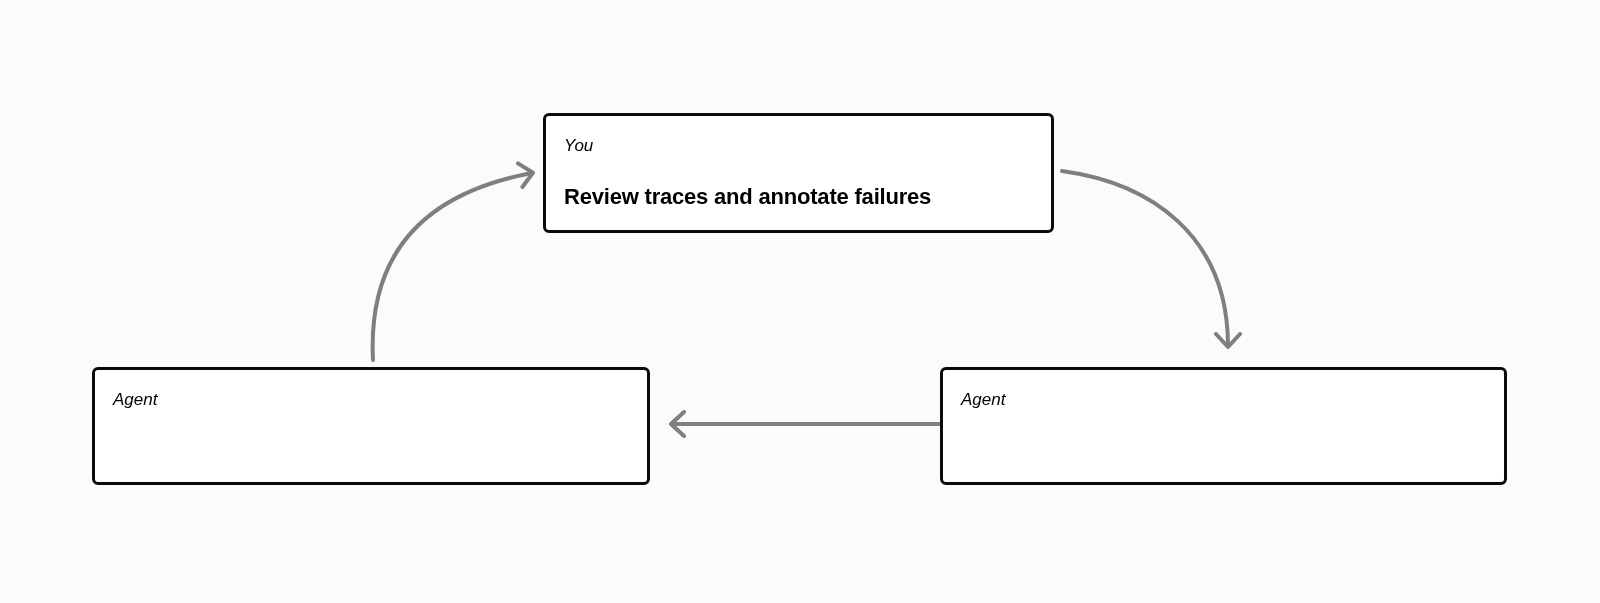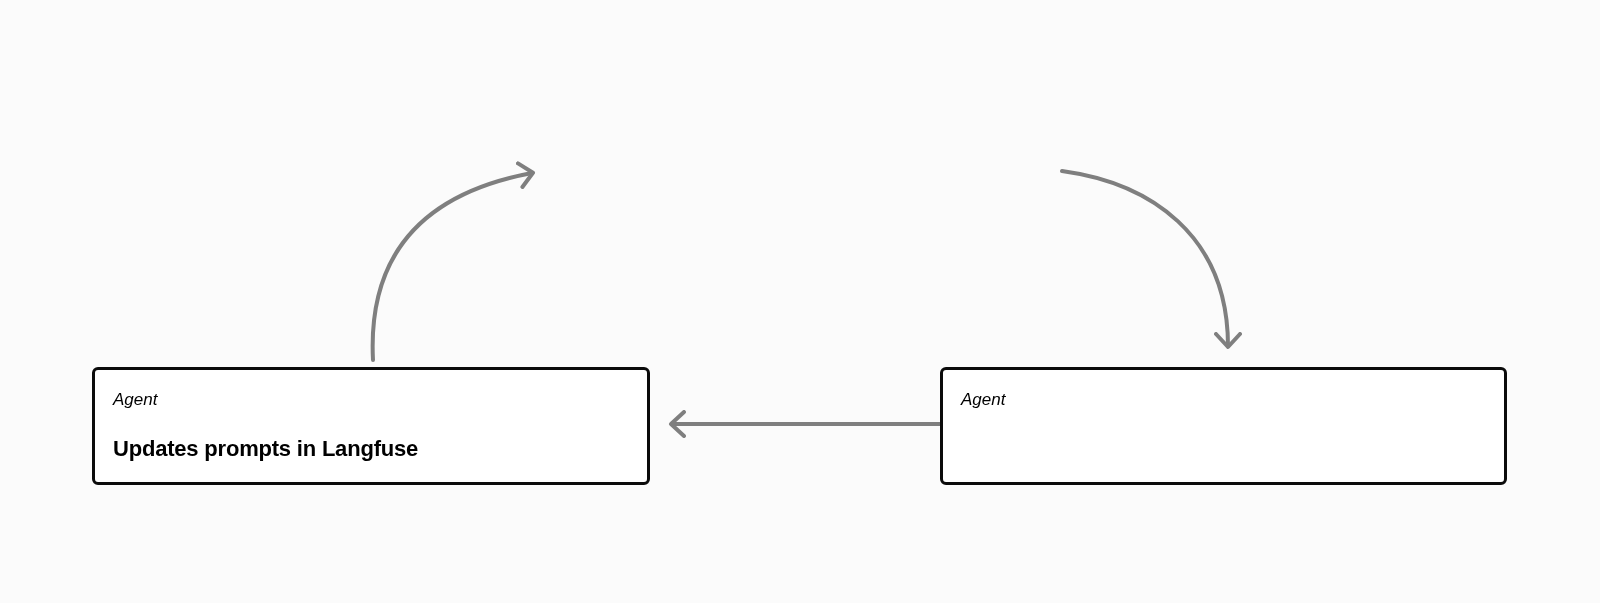--- a/index.html
+++ b/index.html
@@ -83,23 +83,26 @@
       </marker>
     </defs>
 
     <path class="edge" d="M 1062 171 C 1150 183, 1228 235, 1228 346" marker-end="url(#chev)"></path>
 
     <path class="edge" d="M 940 424 L 672 424" marker-end="url(#chev)"></path>
 
     <path class="edge" d="M 373 360 C 368 262, 415 195, 532 173" marker-end="url(#chev)"></path>
   </svg>
 
+  <div class="node node-review">
+    <div class="node-actor">You</div>
+    <div class="node-title">Review traces and annotate failures</div>
+  </div>
 
   <div class="node node-update">
     <div class="node-actor">Agent</div>
-    <div class="node-title">Updates prompts in Langfuse</div>
   </div>
 
   <div class="node node-fetch">
     <div class="node-actor">Agent</div>
   </div>
 
 </div>
 
 </body></html>

